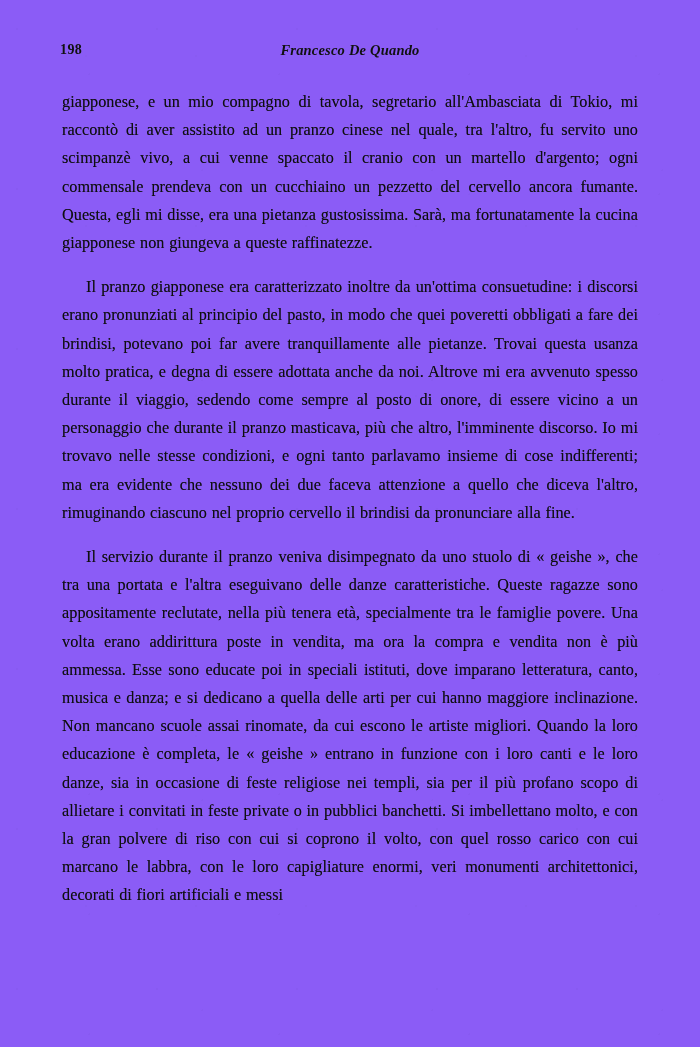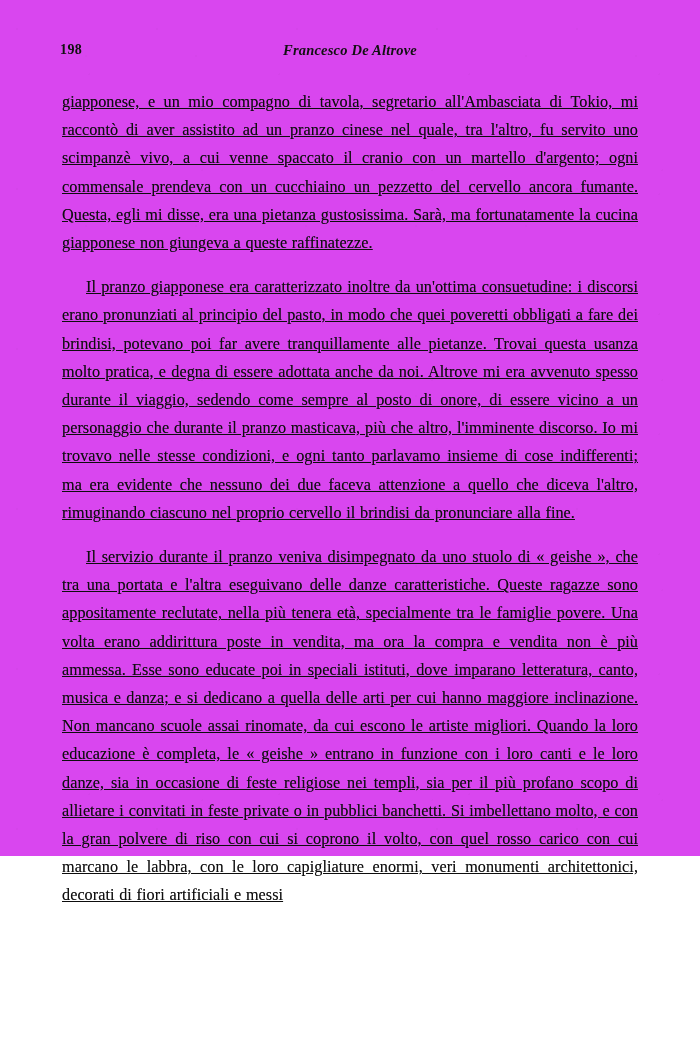--- a/index.html
+++ b/index.html
@@ -13,22 +13,22 @@
     font-family: "Liberation Serif", serif;
     color: #0d0d0d;
     position: relative;
     overflow: hidden;
   }
   .page {
     position: absolute;
     left: 0;
     top: 0;
     width: 700px;
-    height: 856px;
-    background: #d946ef;
+    height: 1047px;
+    background: #8b5cf6;
   }
   
   .page::before {
     content: "";
     position: absolute;
     inset: 0;
     background:
       radial-gradient(circle at 12% 18%, rgba(0,0,0,0.020) 0 1px, transparent 1px),
       radial-gradient(circle at 47% 62%, rgba(0,0,0,0.018) 0 1px, transparent 1px),
       radial-gradient(circle at 78% 33%, rgba(0,0,0,0.016) 0 1px, transparent 1px),
@@ -66,21 +66,20 @@
     font-size: 14.5px;
     letter-spacing: 0.2px;
     color: #111;
   }
 
   .text-block {
     position: absolute;
     left: 62px;
     top: 88px;
     width: 576px;
-    text-decoration: underline;
   }
 
   p.para {
     margin: 0;
     font-size: 16.2px;
     line-height: 28.2px;
     text-align: justify;
     text-justify: inter-word;
     letter-spacing: 0.05px;
     word-spacing: 0.6px;
@@ -99,21 +98,21 @@
     text-shadow: 0 0 0.35px rgba(0,0,0,0.45);
   }
 </style>
 </head>
 <body>
 
 <div class="page">
 
   <div class="header">
     <span class="folio">198</span>
-    <span class="running-title">Francesco De Altrove</span>
+    <span class="running-title">Francesco De Quando</span>
   </div>
 
   <div class="text-block">
     <p class="para">giapponese, e un mio compagno di tavola, segretario all'Ambasciata di Tokio, mi raccontò di aver assistito ad un pranzo cinese nel quale, tra l'altro, fu servito uno scimpanzè vivo, a cui venne spaccato il cranio con un martello d'argento; ogni commensale prendeva con un cucchiaino un pezzetto del cervello ancora fumante. Questa, egli mi disse, era una pietanza gustosissima. Sarà, ma fortunatamente la cucina giapponese non giungeva a queste raffinatezze.</p>
     <p class="para indent">Il pranzo giapponese era caratterizzato inoltre da un'ottima consuetudine: i discorsi erano pronunziati al principio del pasto, in modo che quei poveretti obbligati a fare dei brindisi, potevano poi far avere tranquillamente alle pietanze. Trovai questa usanza molto pratica, e degna di essere adottata anche da noi. Altrove mi era avvenuto spesso durante il viaggio, sedendo come sempre al posto di onore, di essere vicino a un personaggio che durante il pranzo masticava, più che altro, l'imminente discorso. Io mi trovavo nelle stesse condizioni, e ogni tanto parlavamo insieme di cose indifferenti; ma era evidente che nessuno dei due faceva attenzione a quello che diceva l'altro, rimuginando ciascuno nel proprio cervello il brindisi da pronunciare alla fine.</p>
     <p class="para indent">Il servizio durante il pranzo veniva disimpegnato da uno stuolo di « geishe », che tra una portata e l'altra eseguivano delle danze caratteristiche. Queste ragazze sono appositamente reclutate, nella più tenera età, specialmente tra le famiglie povere. Una volta erano addirittura poste in vendita, ma ora la compra e vendita non è più ammessa. Esse sono educate poi in speciali istituti, dove imparano letteratura, canto, musica e danza; e si dedicano a quella delle arti per cui hanno maggiore inclinazione. Non mancano scuole assai rinomate, da cui escono le artiste migliori. Quando la loro educazione è completa, le « geishe » entrano in funzione con i loro canti e le loro danze, sia in occasione di feste religiose nei templi, sia per il più profano scopo di allietare i convitati in feste private o in pubblici banchetti. Si imbellettano molto, e con la gran polvere di riso con cui si coprono il volto, con quel rosso carico con cui marcano le labbra, con le loro capigliature enormi, veri monumenti architettonici, decorati di fiori artificiali e messi</p>
   </div>
 
 </div>
 

